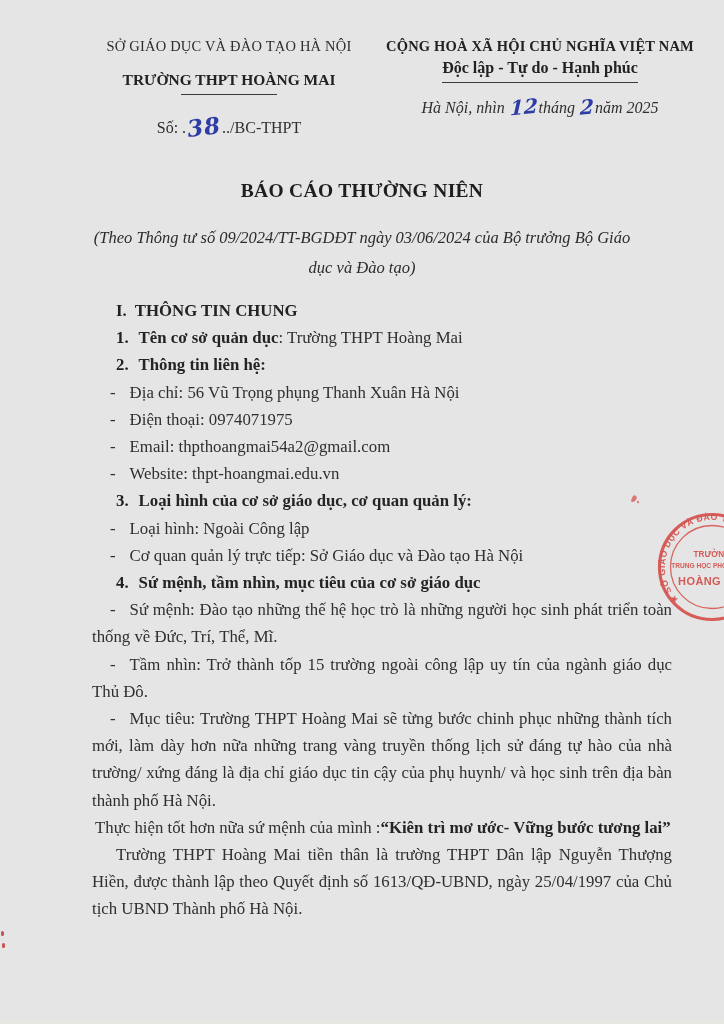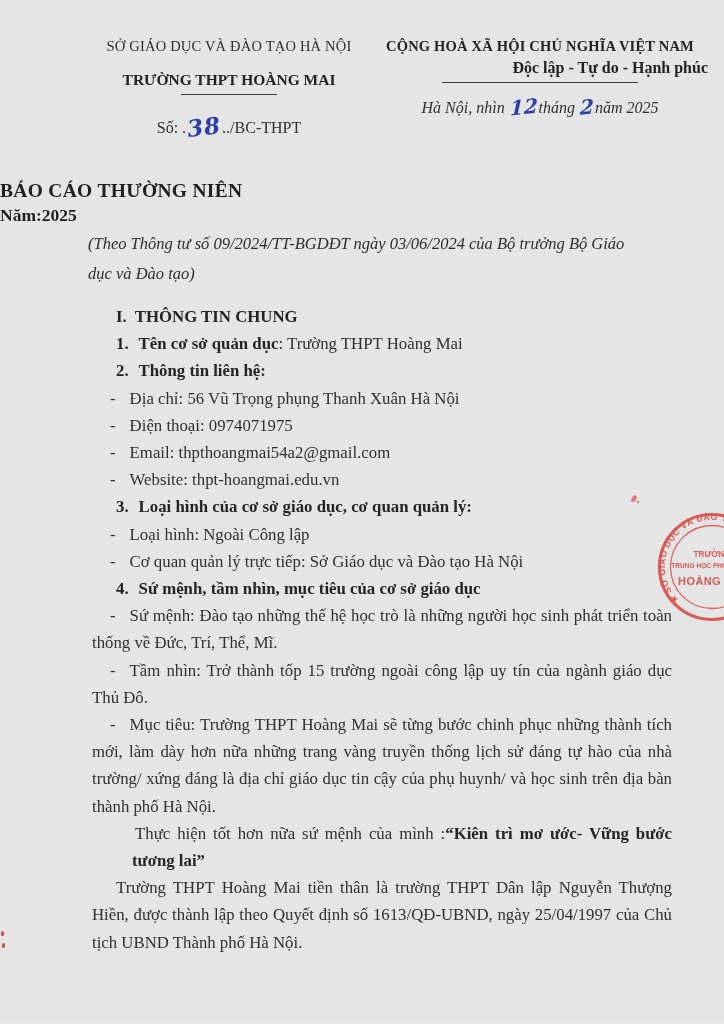--- a/index.html
+++ b/index.html
@@ -8,43 +8,43 @@
     background:#e5e5e5; overflow:hidden;
     font-family:"Liberation Serif","DejaVu Serif",serif; color:#333;
   }
   
   .header { display:flex; padding-top:38px; }
   .col-left  { margin-left:88px; width:282px; text-align:center; flex:none; }
   .col-right { margin-left:2px;  width:336px; text-align:center; flex:none; }
   .org-parent { font-size:14.5px; color:#2d2d2d; white-space:nowrap; letter-spacing:.2px; }
   .org-name   { font-size:15.5px; font-weight:bold; color:#222; margin-top:16px; white-space:nowrap; }
   .motto1 { font-size:14.5px; font-weight:bold; color:#222; white-space:nowrap; letter-spacing:.2px; }
-  .motto2 { font-size:16px;  font-weight:bold; color:#222; margin-top:4px; white-space:nowrap;text-align:right; }
+  .motto2 { font-size:16px;  font-weight:bold; color:#222; margin-top:4px; white-space:nowrap; }
   .rule { border-bottom:1.6px solid #3b3b3b; margin:5px auto 0; height:0; }
   .rule-left  { width:96px; }
   .rule-right { width:196px; }
   .doc-number { margin-top:16px; font-size:16px; color:#2f2f2f; }
   .dateline   { margin-top:11px; font-size:16px; font-style:italic; color:#2f2f2f; }
   .hw { color:#2d3da6; font-style:italic; font-weight:bold; font-family:"DejaVu Serif",serif; }
   .hw-num { font-size:23px; display:inline-block; transform:rotate(-7deg); position:relative; top:2px; margin:0 1px; letter-spacing:1px; }
   .hw-day,.hw-month { font-size:20px; display:inline-block; transform:rotate(-6deg) skewX(-8deg); position:relative; top:1px; margin:0 1px; }
   
-  .title-block { text-align:left; margin-top:42px; }
+  .title-block { text-align:center; margin-top:42px; }
   .doc-title { font-size:19.5px; font-weight:bold; color:#1e1e1e; letter-spacing:.3px; }
   .doc-year  { font-size:17.5px; font-weight:bold; color:#1e1e1e; margin-top:3px; }
-  .doc-subtitle { font-style:italic; font-size:16.5px; line-height:30px; color:#2c2c2c; max-width:548px; margin:3px auto 0; }
+  .doc-subtitle { font-style:italic; font-size:16.5px; line-height:30px; color:#2c2c2c; max-width:548px; margin:21px auto 0; }
   
   .body-content { margin:14px 52px 0 92px; }
   .line { font-size:16.8px; line-height:27.2px; margin:0; color:#2f2f2f; }
   .b { font-weight:bold; color:#242424; }
   .section { font-weight:bold; color:#1f1f1f; }
   .num .marker, .section .marker { font-weight:bold; color:#1f1f1f; }
   .num, .section, .para-just { text-indent:24px; }
   .dash, .dash-just { text-indent:18px; }
-  .flush-just { text-indent:3px;margin-left:40px; }
+  .flush-just { text-indent:3px; }
   .dash-just, .flush-just, .para-just { text-align:justify; }
   .marker { margin-right:10px; }
   .section .marker { margin-right:8px; }
   .dash .marker, .dash-just .marker { margin-right:14px; }
   
   .stamp { position:absolute; left:653px; top:508px; }
   .smudge { position:absolute; left:627px; top:489px; }
   .edge-dot { position:absolute; width:3px; height:5px; background:#c03a38; border-radius:2px; opacity:.85; }
   .edge-dot.d1 { left:1px; top:931px; }
   .edge-dot.d2 { left:2px; top:943px; }
@@ -65,21 +65,20 @@
     <div class="col-right">
       <div class="motto1">CỘNG HOÀ XÃ HỘI CHỦ NGHĨA VIỆT NAM</div>
       <div class="motto2">Độc lập - Tự do - Hạnh phúc</div>
       <div class="rule rule-right"></div>
       <div class="dateline"><span>Hà Nội, nhìn</span> <span class="hw hw-day">12</span><span>tháng</span> <span class="hw hw-month">2</span><span>năm 2025</span></div>
     </div>
   </div>
 
   <div class="title-block">
     <div class="doc-title">BÁO CÁO THƯỜNG NIÊN</div>
-    <div class="doc-year">Năm:2025</div>
     <div class="doc-subtitle">(Theo Thông tư số 09/2024/TT-BGDĐT ngày 03/06/2024 của Bộ trưởng Bộ Giáo dục và Đào tạo)</div>
   </div>
 
   <div class="body-content">
       <p class="line section"><span class="marker">I.</span><span class="b">THÔNG TIN CHUNG</span></p>
       <p class="line num"><span class="marker">1.</span><span class="b">Tên cơ sở quản dục</span><span>: Trường THPT Hoàng Mai</span></p>
       <p class="line num"><span class="marker">2.</span><span class="b">Thông tin liên hệ:</span></p>
       <p class="line dash"><span class="marker">-</span><span>Địa chỉ: 56 Vũ Trọng phụng Thanh Xuân Hà Nội</span></p>
       <p class="line dash"><span class="marker">-</span><span>Điện thoại: 0974071975</span></p>
       <p class="line dash"><span class="marker">-</span><span>Email: thpthoangmai54a2@gmail.com</span></p>

